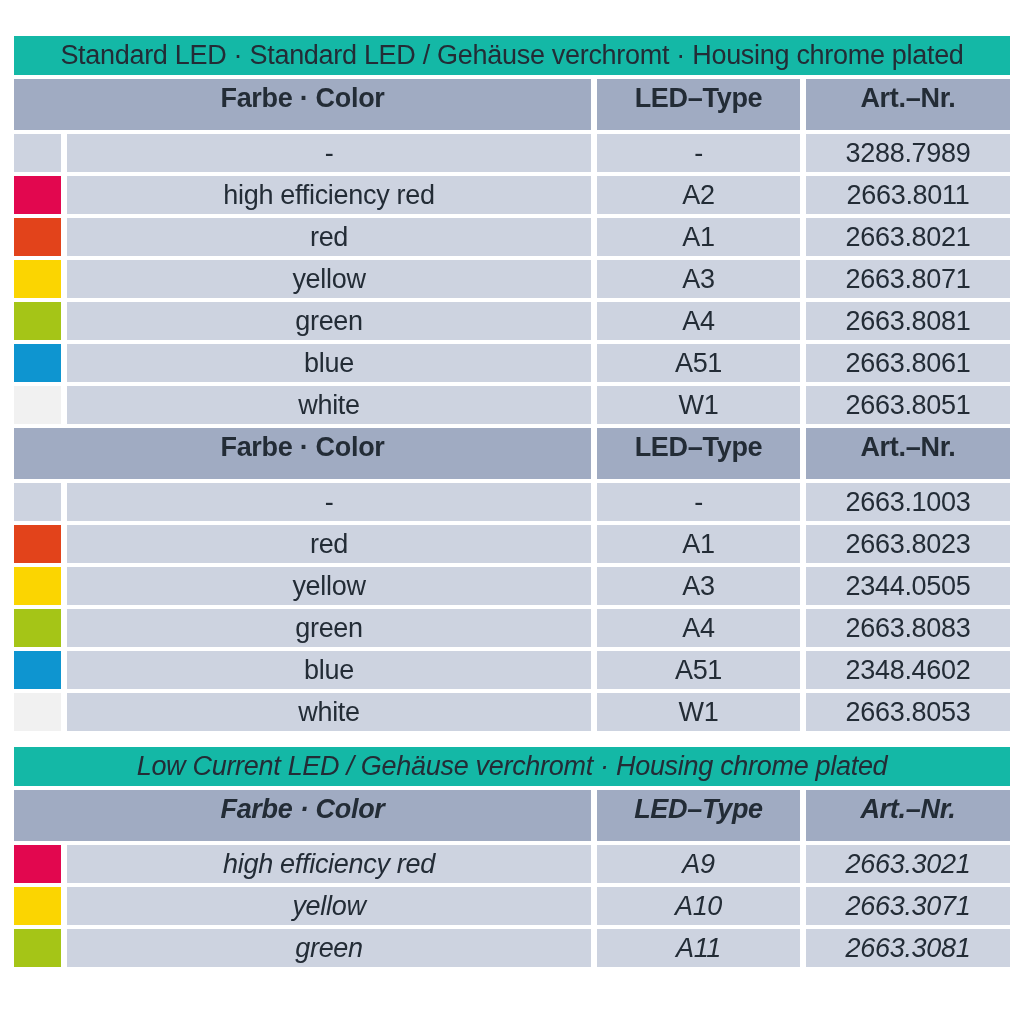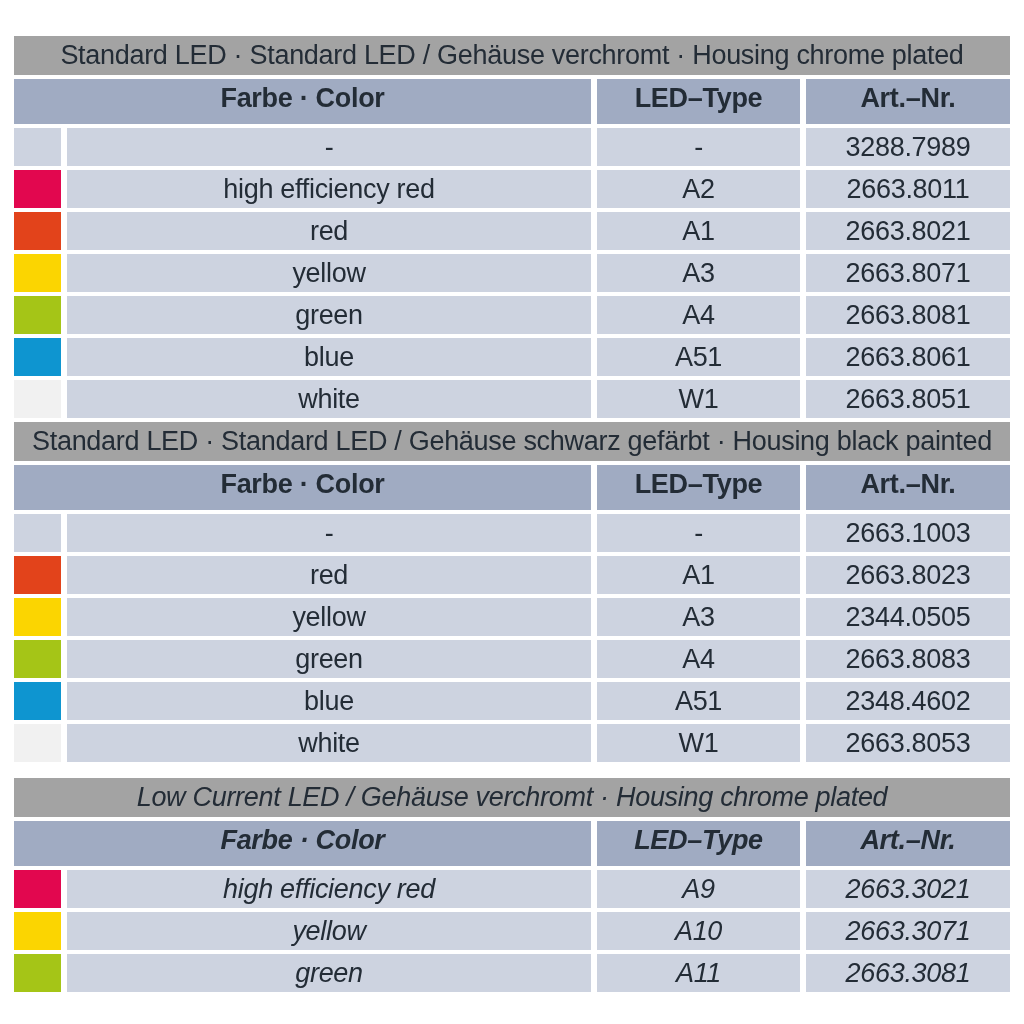--- a/index.html
+++ b/index.html
@@ -17,37 +17,37 @@
     position: absolute;
     left: 14px;
     top: 36px;
     width: 996px;
   }
   .section { margin: 0; }
   .section.extra-gap { margin-top: 16px; font-style: italic; }
   .band {
     height: 39px;
     line-height: 39px;
-    background: #a3a3a3;
+    background: #14b8a6;
     text-align: center;
     font-size: 27px;
     font-weight: 400;
     margin-bottom: 4px;
     white-space: nowrap;
     overflow: hidden;
   }
   .header-row {
     display: grid;
     grid-template-columns: 577px 203px 204px;
     column-gap: 6px;
     margin-bottom: 4px;
   }
   .header-row .cell {
     background: #a0abc2;
-    height: 45px;
+    height: 51px;
     line-height: 39px;
     text-align: center;
     font-size: 27px;
     font-weight: 700;
     white-space: nowrap;
     overflow: hidden;
   }
   .row {
     display: grid;
     grid-template-columns: 47px 524px 203px 204px;
@@ -117,21 +117,20 @@
     </div>
     <div class="row">
       <div class="cell swatch" style="background: rgb(241, 241, 241);"></div>
       <div class="cell">white</div>
       <div class="cell">W1</div>
       <div class="cell">2663.8051</div>
     </div>
   </div>
 
   <div class="section">
-    <div class="band">Standard LED · Standard LED / Gehäuse schwarz gefärbt · Housing black painted</div>
     <div class="header-row">
       <div class="cell">Farbe · Color</div>
       <div class="cell">LED–Type</div>
       <div class="cell">Art.–Nr.</div>
     </div>
     <div class="row">
       <div class="cell swatch"></div>
       <div class="cell">-</div>
       <div class="cell">-</div>
       <div class="cell bold">2663.1003</div>

